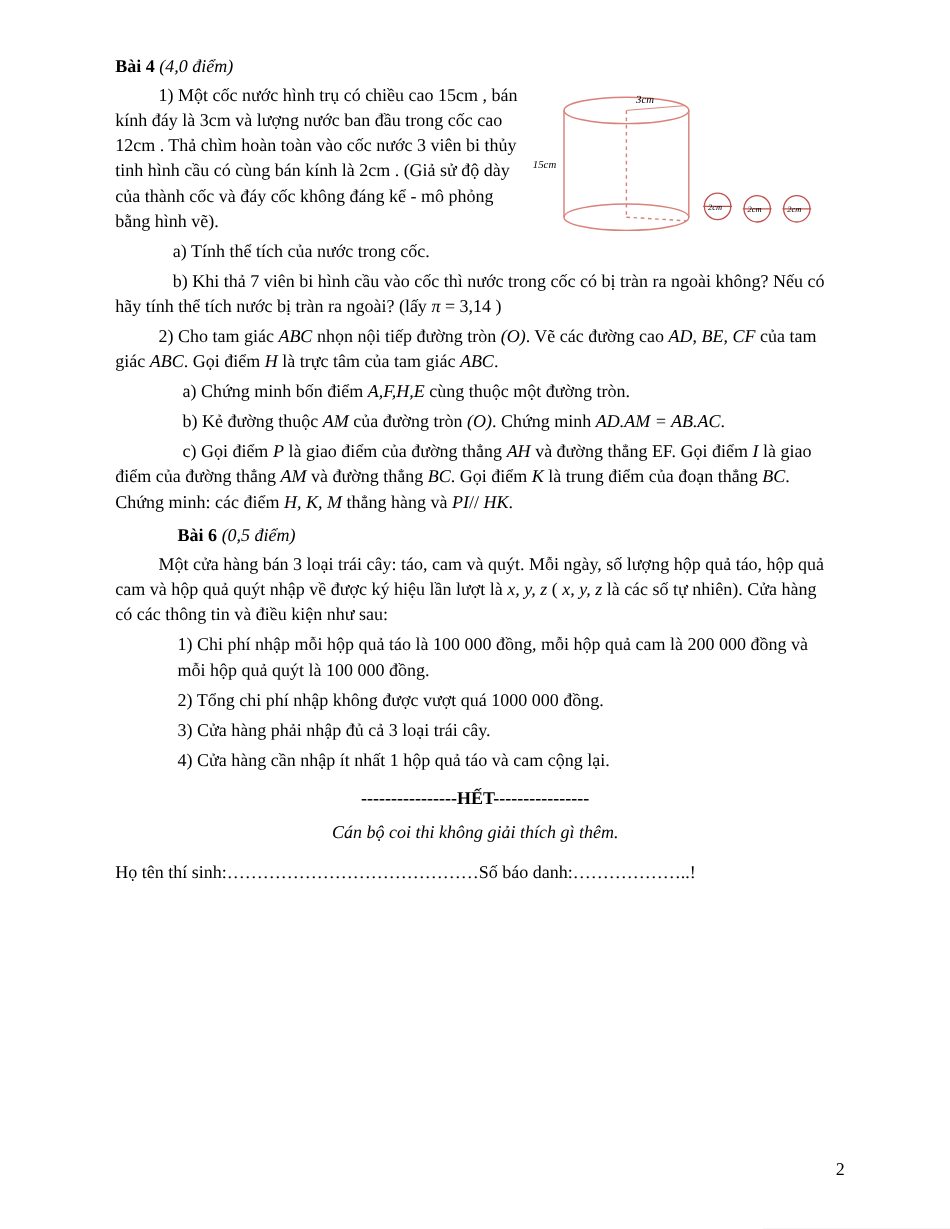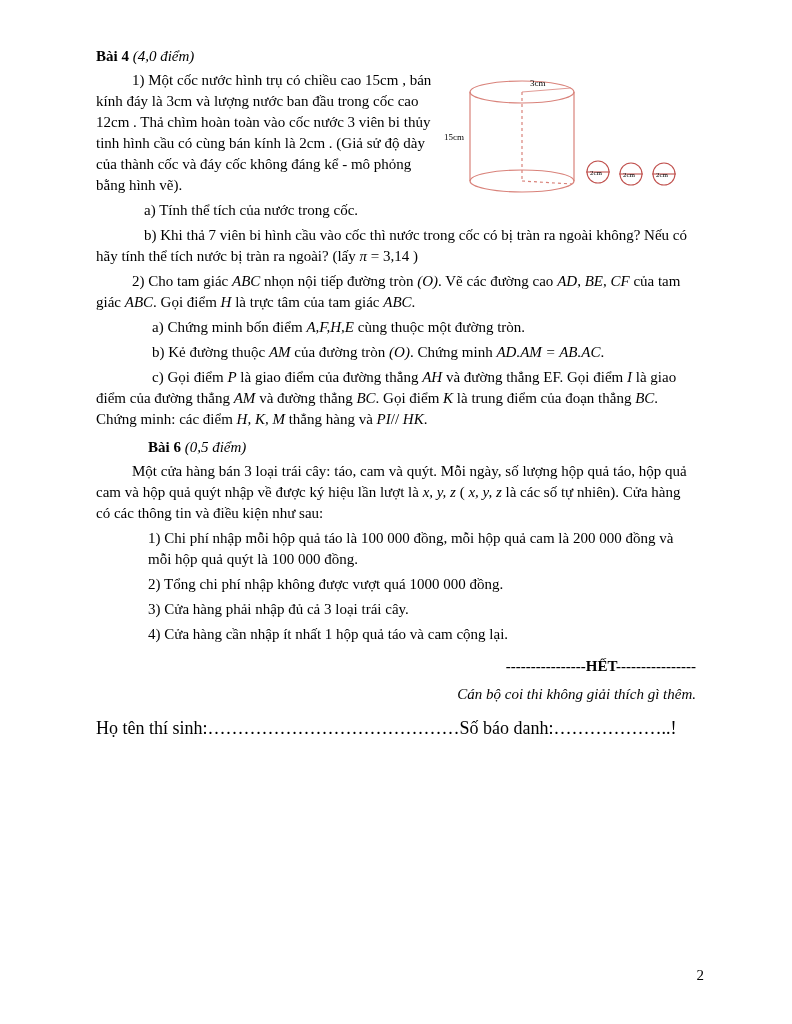--- a/index.html
+++ b/index.html
@@ -11,30 +11,31 @@
     font-family:"Liberation Serif", serif;
     font-size:15px;line-height:21px;color:#000;
     box-sizing:border-box;
     padding:46px 96px 0 96px;
     overflow:hidden;
   }
   .figure{
     float:right;
     width:252px;height:122px;
     margin:30px 0 6px 12px;
+    font-style:italic;
   }
   .para{margin:0 0 3px 0;}
   .li{margin:4px 0 4px 0;}
   .ind36{text-indent:36px;}
   .ind48{text-indent:48px;}
   .ind52{text-indent:52px;}
   .ind56{text-indent:56px;}
   .ml52{margin-left:52px;}
-  .center{text-align:right;text-indent:0;}
-  .big{font-size:18px;line-height:24px;}
+  .center{text-align:center;text-indent:0;}
+  .big{font-size:15px;line-height:24px;}
   .mt4{margin-top:7px;}
   .mt8{margin-top:11px;}
   .sb{font-weight:bold;}
   .si{font-style:italic;}
   .page-number{
     position:absolute;
     right:88px;bottom:38px;
     font-size:15px;
   }
   svg text{font-family:"Liberation Serif", serif;fill:#000;}

